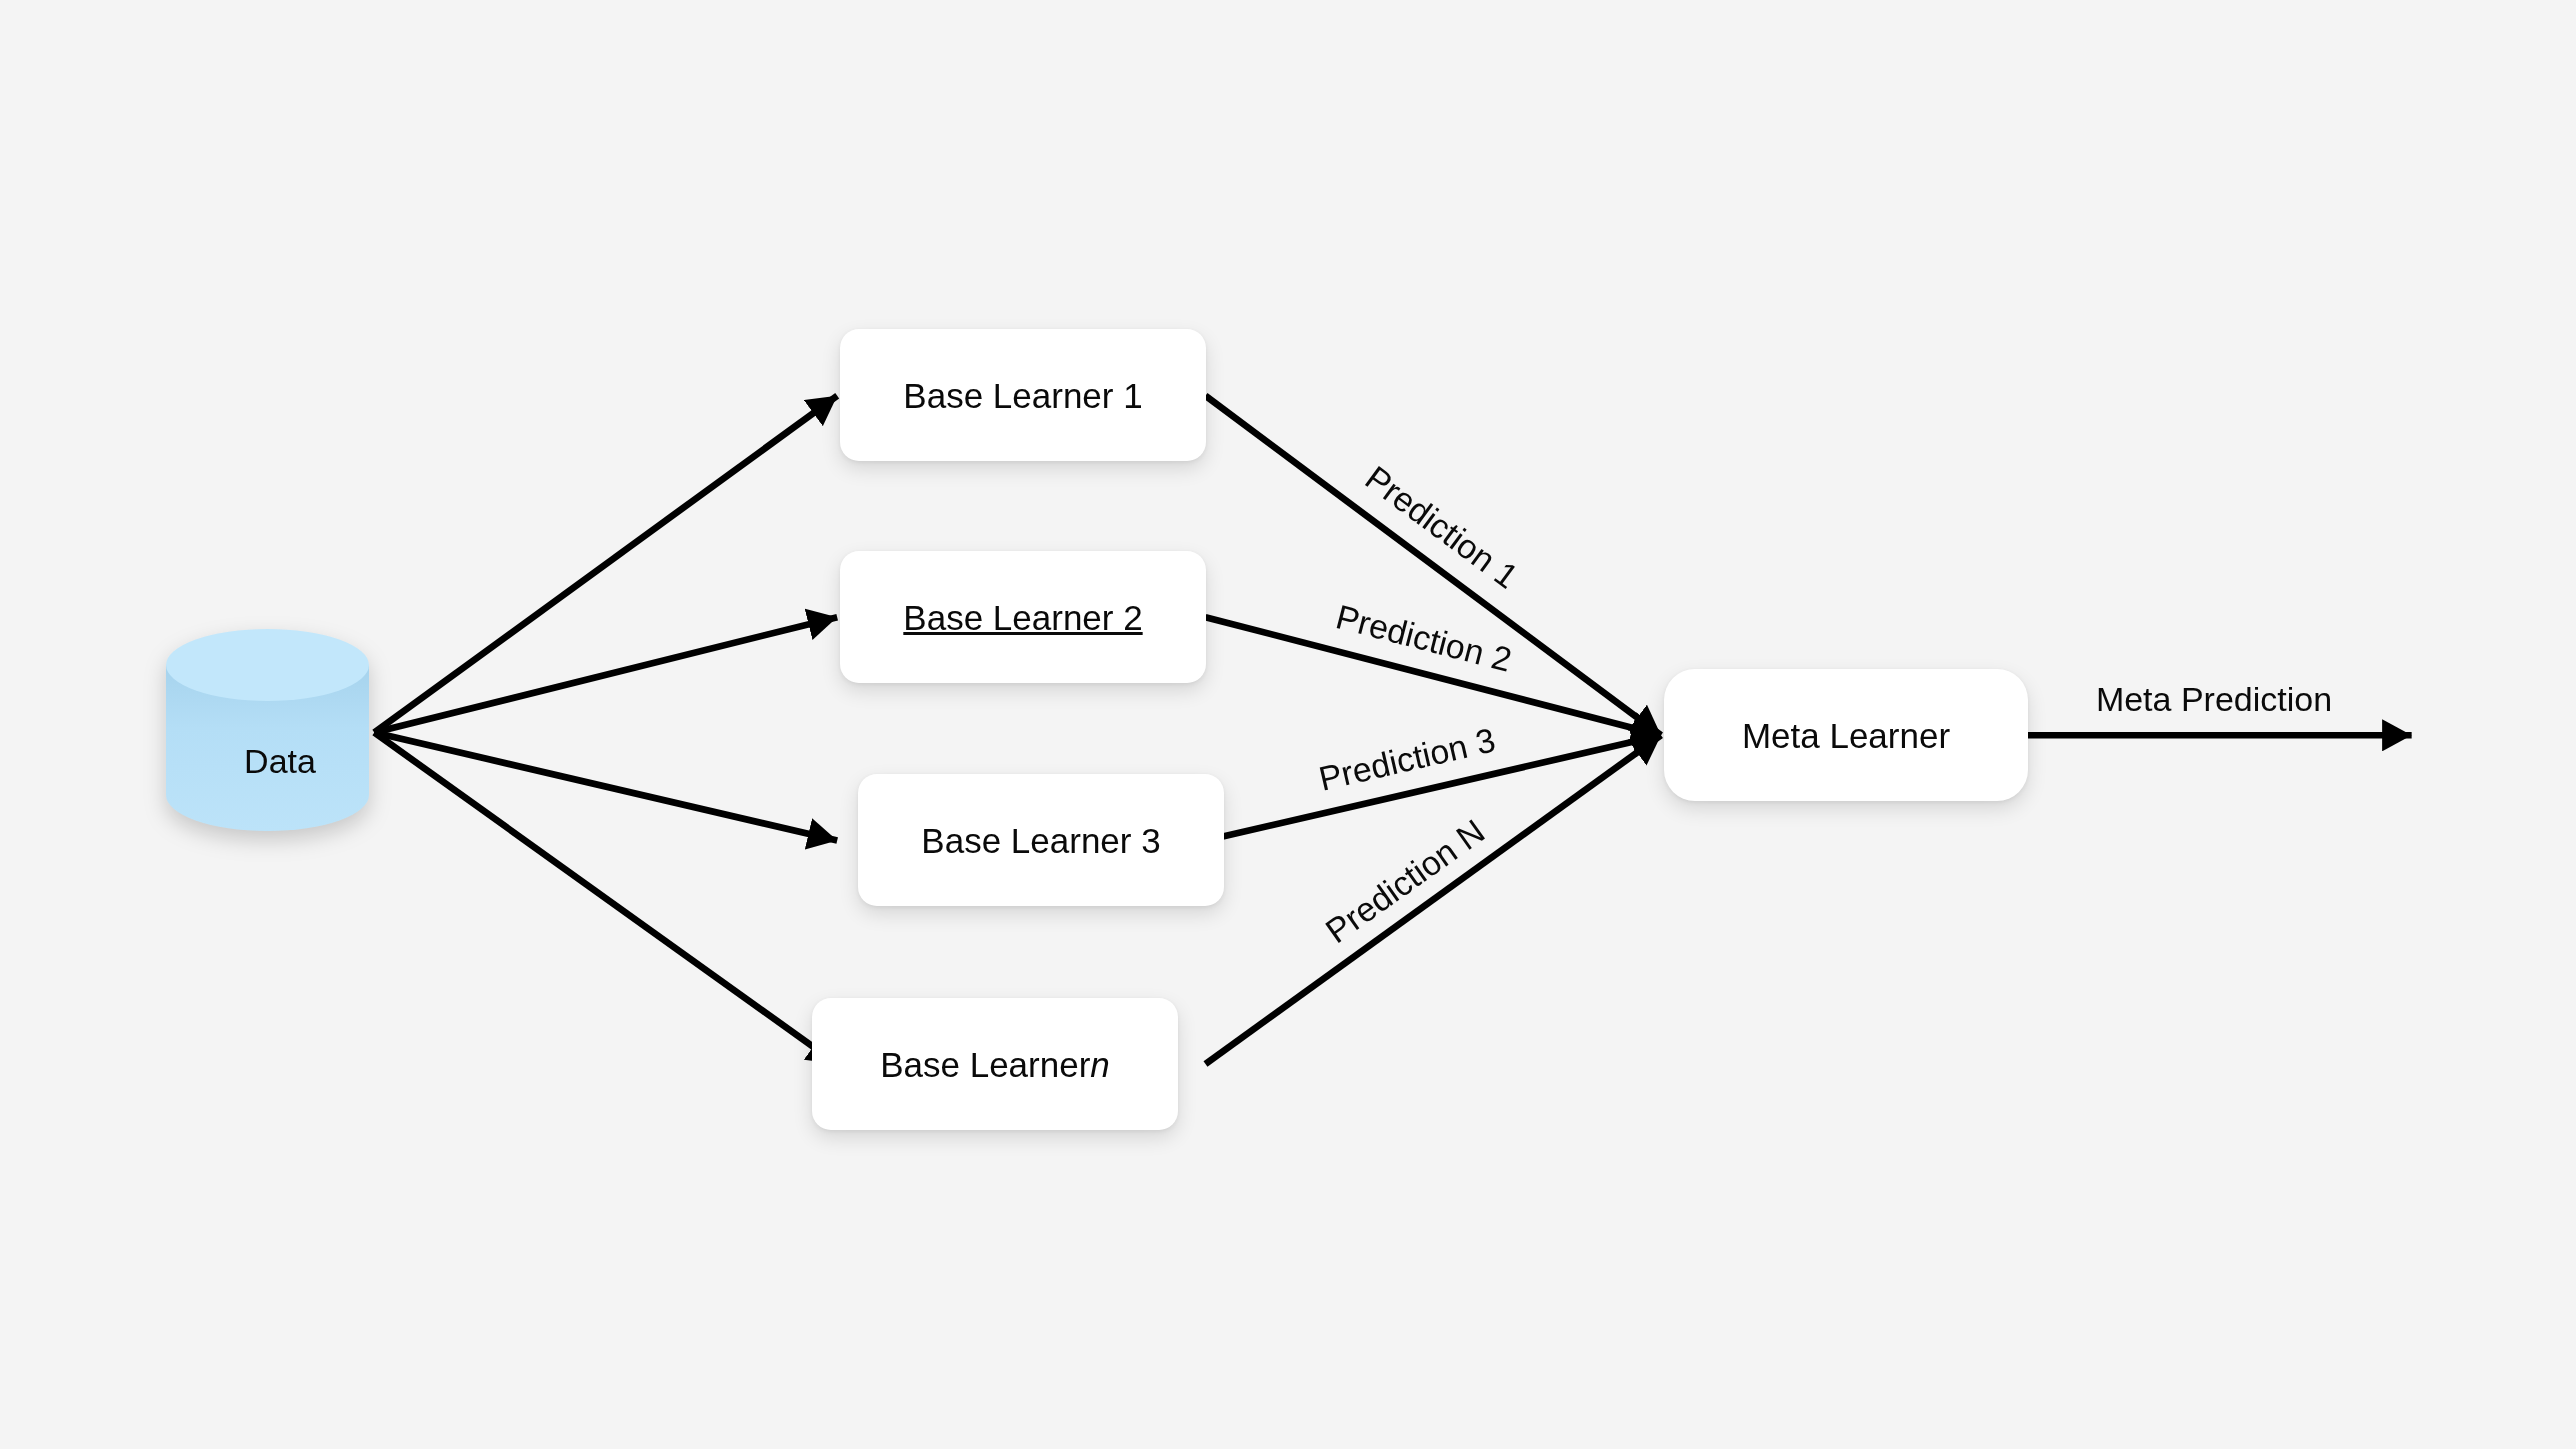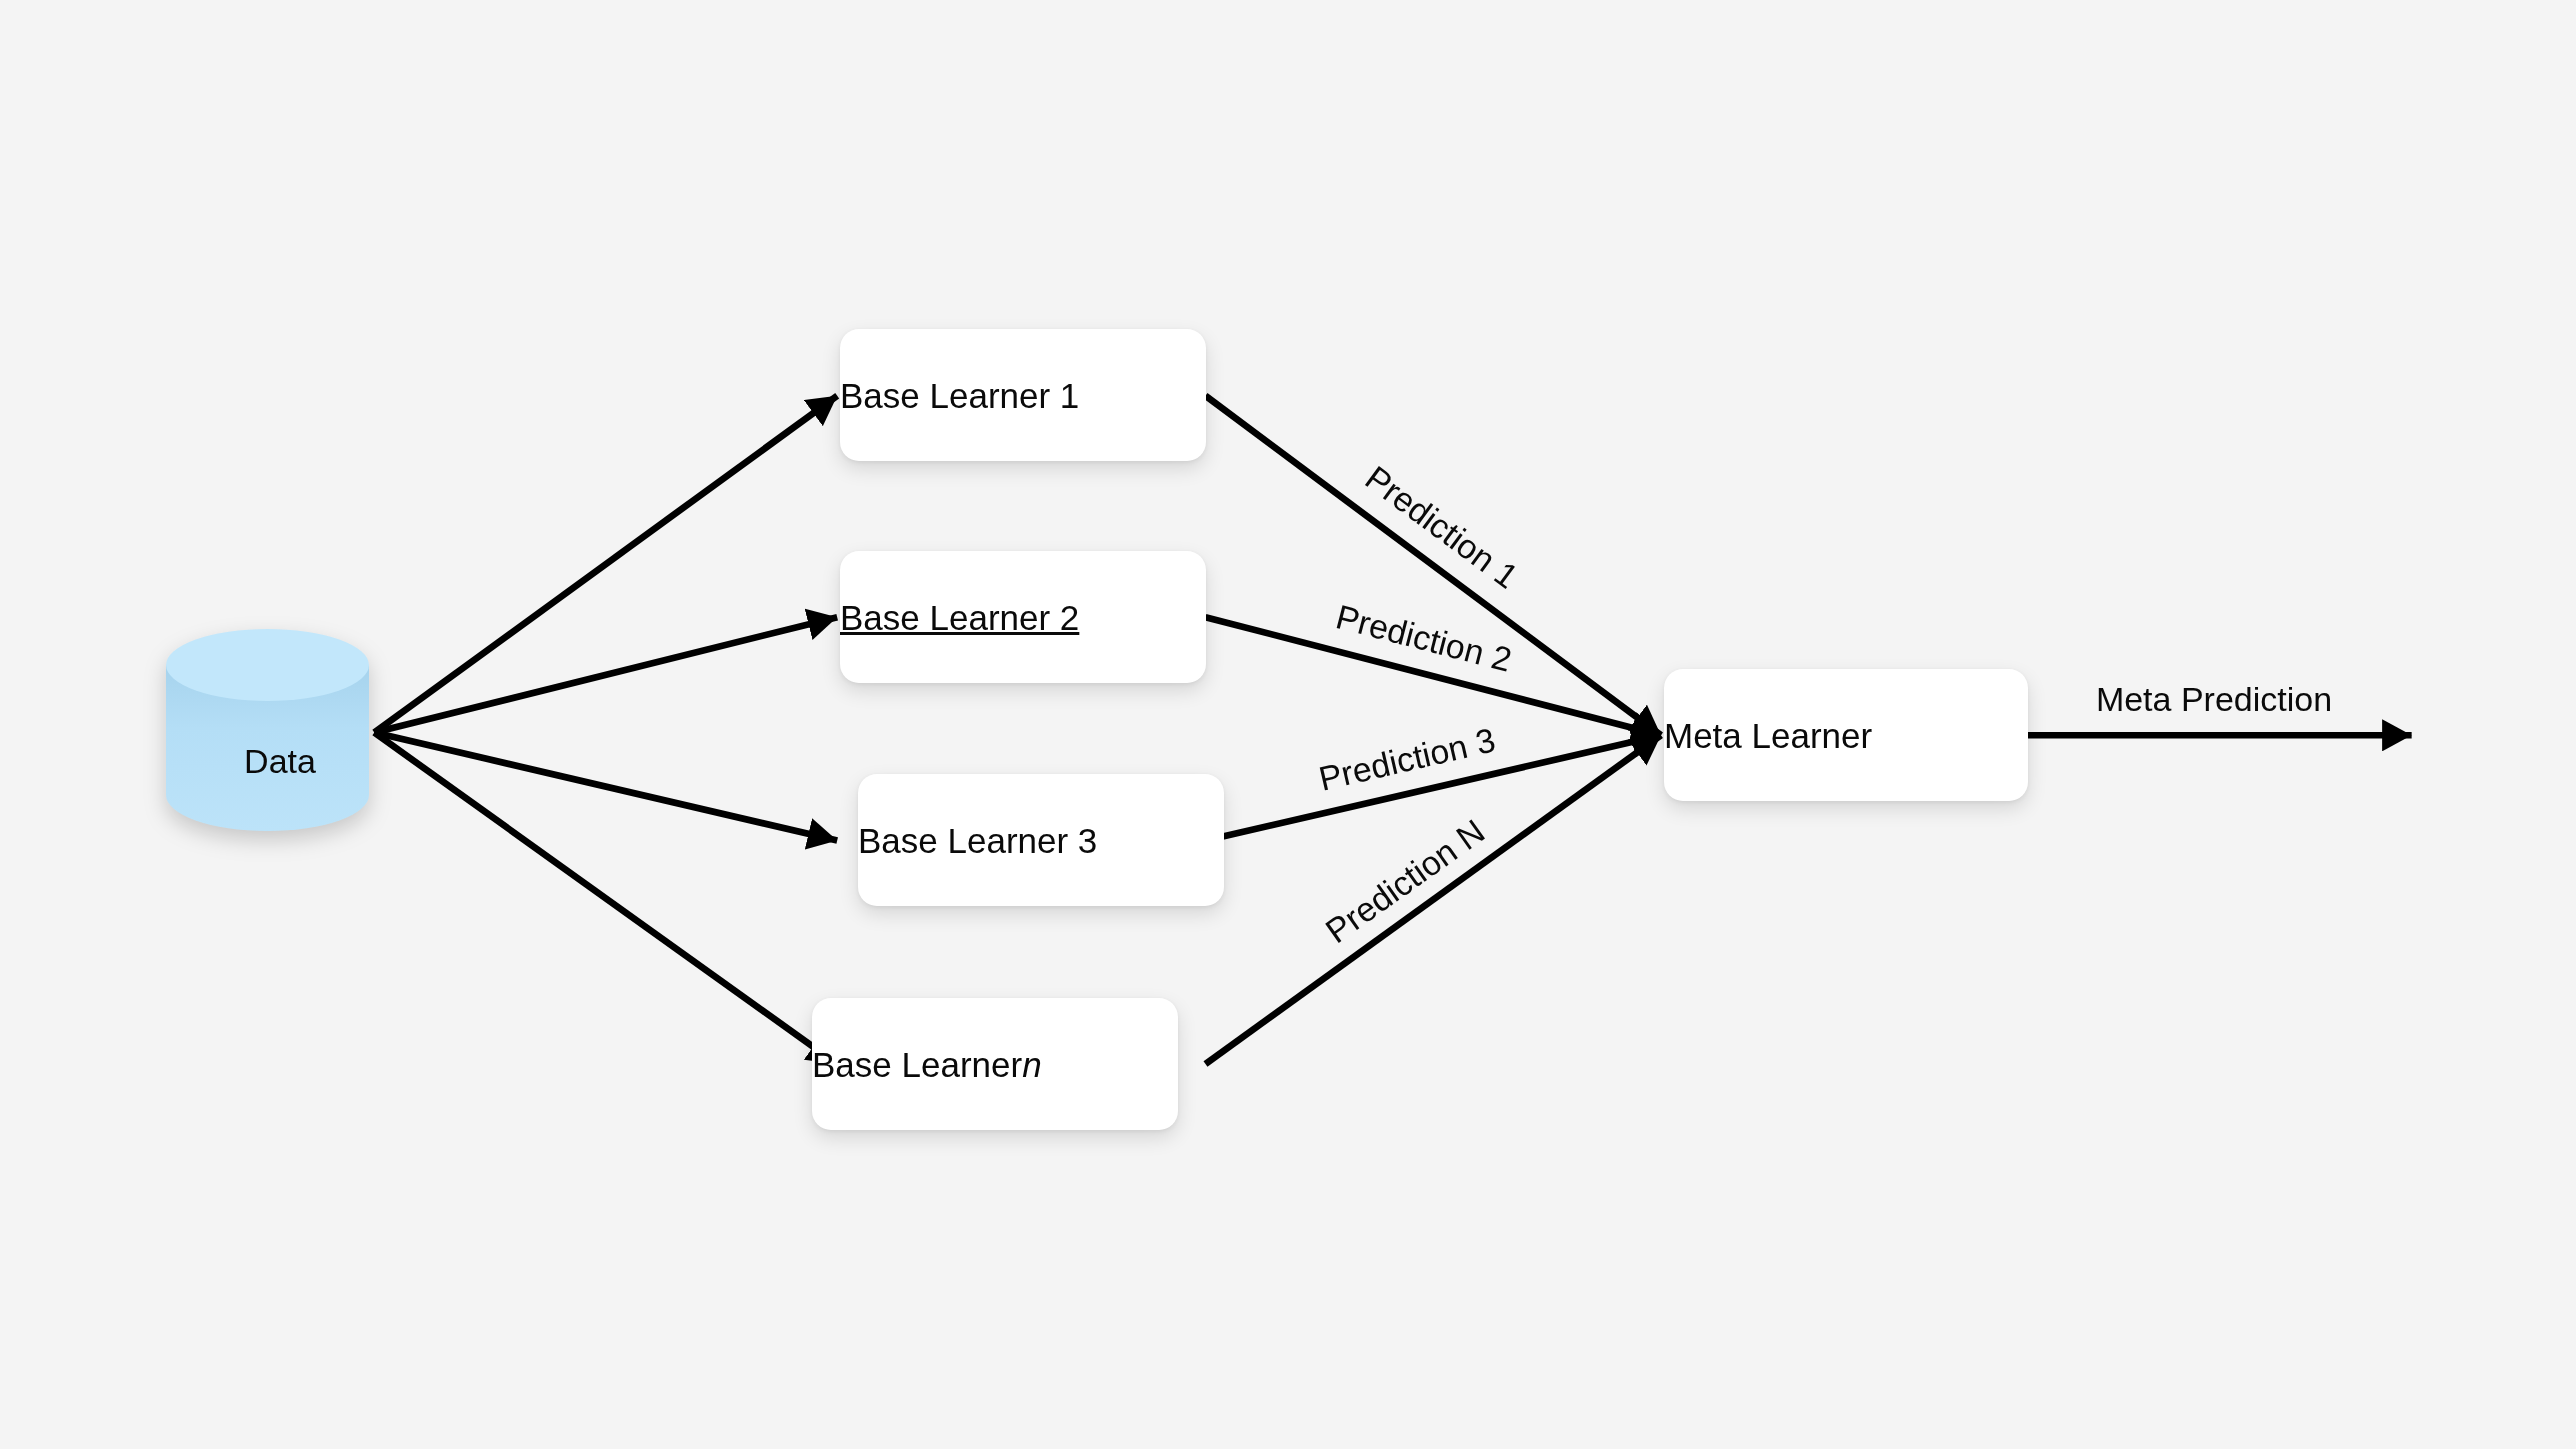--- a/index.html
+++ b/index.html
@@ -29,20 +29,21 @@
   }
   .node {
     position: absolute;
     width: 366px;
     height: 132px;
     background: #ffffff;
     border-radius: 19px;
     box-shadow: 0 8px 20px rgba(0,0,0,0.12), 0 1.3px 4px rgba(0,0,0,0.06);
     display: flex;
     align-items: center;
+    justify-content: center;
     font-size: 35px;
     line-height: 1;
     white-space: nowrap;
   }
   .node .it {
     font-style: italic;
   }
   .cylinder {
     position: absolute;
     left: 166px;
@@ -87,21 +88,21 @@
   }
   .edge-label.p1 { left: 1442px; top: 527px;  transform: translate(-50%,-50%) rotate(36.5deg); }
   .edge-label.p2 { left: 1424px; top: 638px;  transform: translate(-50%,-50%) rotate(14.5deg); }
   .edge-label.p3 { left: 1407px; top: 759px; transform: translate(-50%,-50%) rotate(-13deg); }
   .edge-label.pn { left: 1405px; top: 881px; transform: translate(-50%,-50%) rotate(-35.5deg); }
   .edge-label.final { left: 2214px; top: 699px; transform: translate(-50%,-50%); }
   .bl1 { left: 840px; top: 329px; }
   .bl2 { left: 840px; top: 551px; text-decoration: underline; }
   .bl3 { left: 840px; top: 774px; margin-left: 18px; }
   .bln { left: 812px; top: 998px; }
-  .meta { left: 1664px; top: 669px; width: 364px; }
+  .meta { left: 1664px; top: 669px; width: 364px; border-radius: 31px; }
 </style>
 </head>
 <body>
 
 <div class="stage">
 
   <svg class="arrows-layer" width="2576" height="1449" viewBox="0 0 3840 2160" xmlns="http://www.w3.org/2000/svg">
     <defs>
       <marker id="arrowhead" markerUnits="userSpaceOnUse" markerWidth="46" markerHeight="48" refX="44" refY="24" orient="auto">
         <path d="M0,0 L44,24 L0,48 Z" fill="#000000"></path>

